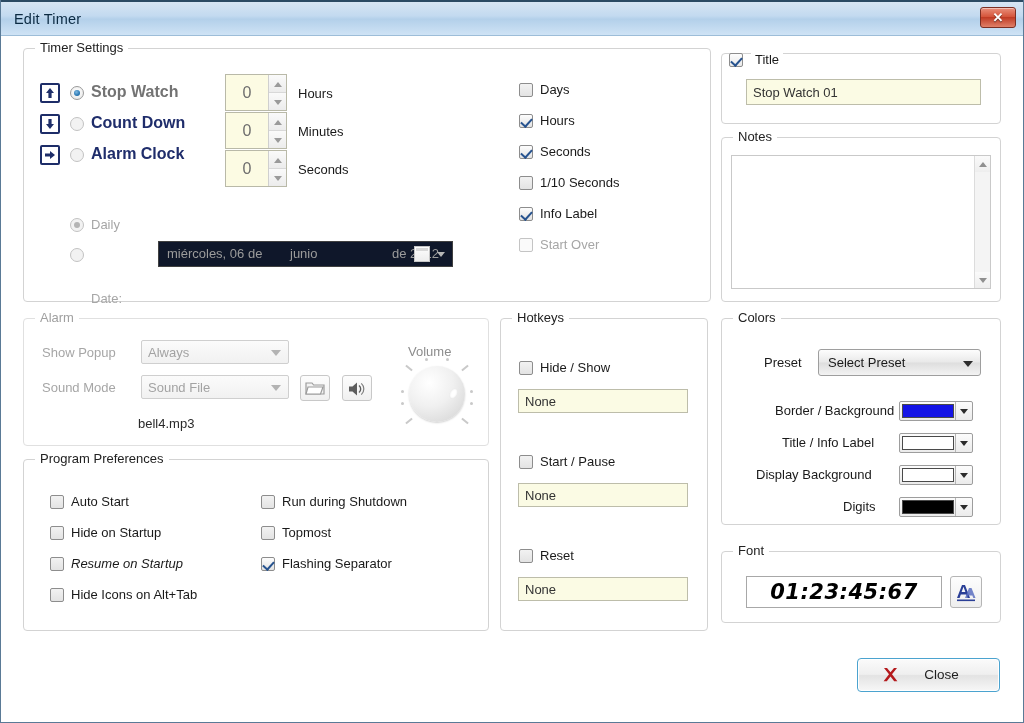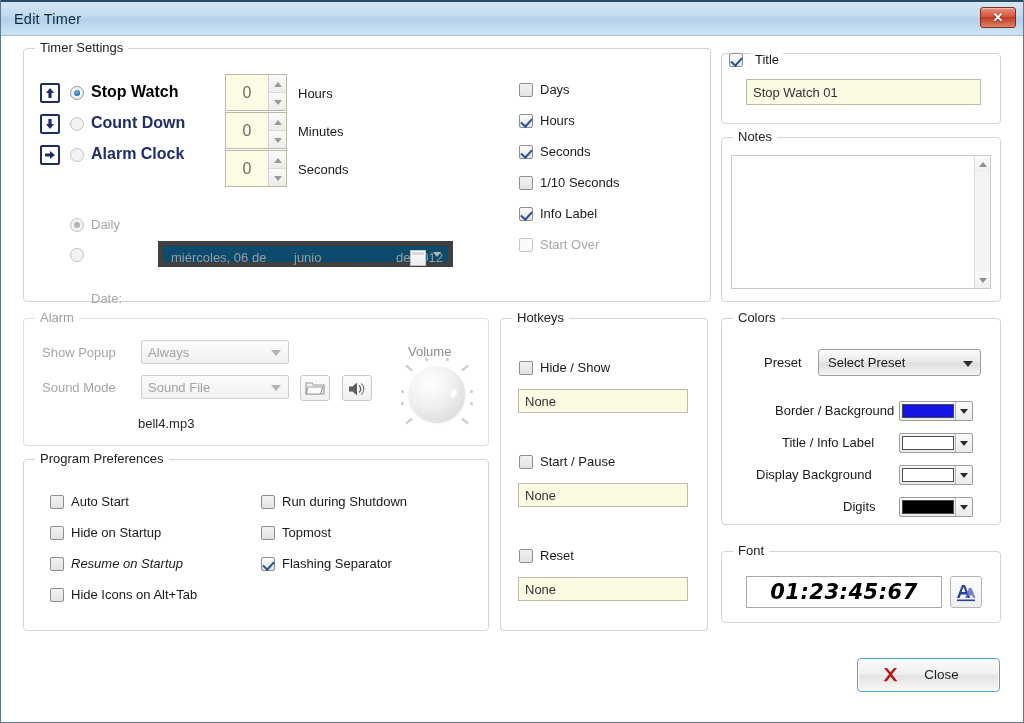--- a/index.html
+++ b/index.html
@@ -152,21 +152,21 @@
     border-left: 5px solid transparent; border-right: 5px solid transparent;
     border-top: 6px solid #b3b3b3;
   }
   .combo.active { color:#1a1a1a; border:1px solid #9e9e9e; border-radius:3px;
     background: linear-gradient(to bottom,#fdfdfd 0%,#e9e9e9 48%,#dedede 52%,#f3f3f3 100%); }
   .combo.active .arrow { border-top-color: #2d2d2d; }
 
   
   #datebox {
     position: absolute; left: 157px; top: 241px; width: 295px; height: 26px;
-    border: 5px solid #404040; background: #0c4a6e;
+    border: 1px solid #404040; background: #0f172a;
     font-size: 13px; color: #9b9b9b;
   }
   #datebox .dseg { position: absolute; top: 4px; }
   #datebox .cal {
     position:absolute; right:22px; top:4px; width:16px; height:16px;
     border:1px solid #c6c6c6; background:linear-gradient(to bottom,#fdfdfd,#ededed);
   }
   #datebox .cal::before{content:"";position:absolute;left:1px;top:1px;width:12px;height:3px;background:#d8d8d8;}
   #datebox .dd {
     position:absolute; right:7px; top:50%; margin-top:-2px;
@@ -297,21 +297,21 @@
         <path d="M6 11 L10 6 H7.6 V1 H4.4 V6 H2 Z" fill="#1d2d68"></path>
       </svg>
   </div>
   <div class="arrbtn" style="left:39px; top:145px;">
     <svg width="12" height="12" viewBox="0 0 12 12">
         <path d="M11 6 L6 10 V7.6 H1 V4.4 H6 V2 Z" fill="#1d2d68"></path>
       </svg>
   </div>
 
   <div class="rb sel" style="left:69px; top:86px;"></div>
-  <div class="lbl" style="left:90px; top:83px; font-size:16px; font-weight:bold; color:#000000;">Stop Watch</div>
+  <div class="lbl" style="left:90px; top:83px; font-size:16px; font-weight:bold; color:#737373;">Stop Watch</div>
 
   <div class="rb dim" style="left:69px; top:117px;"></div>
   <div class="lbl" style="left:90px; top:114px; font-size:16px; font-weight:bold; color:#1f2d6b;">Count Down</div>
 
   <div class="rb dim" style="left:69px; top:148px;"></div>
   <div class="lbl" style="left:90px; top:145px; font-size:16px; font-weight:bold; color:#1f2d6b;">Alarm Clock</div>
 
   <div class="spin" style="left:224px; top:74px;">
     <div class="val">0</div>
     <div class="btns">

